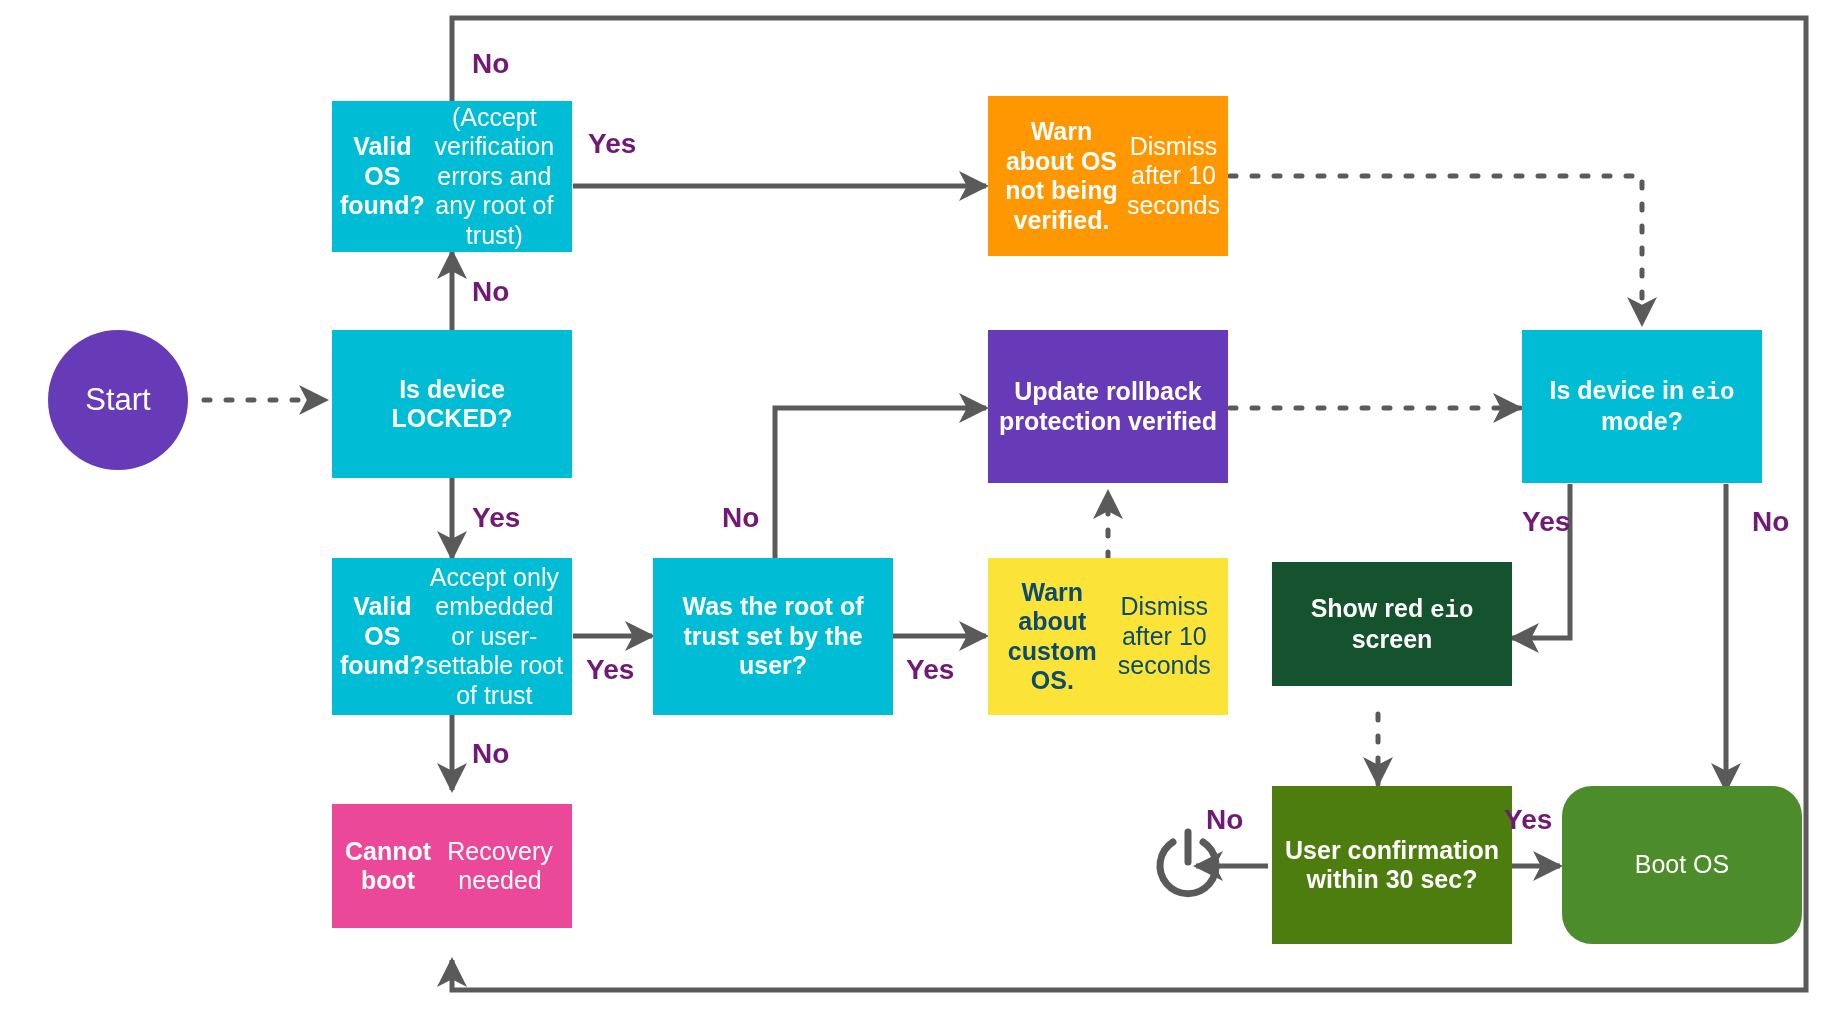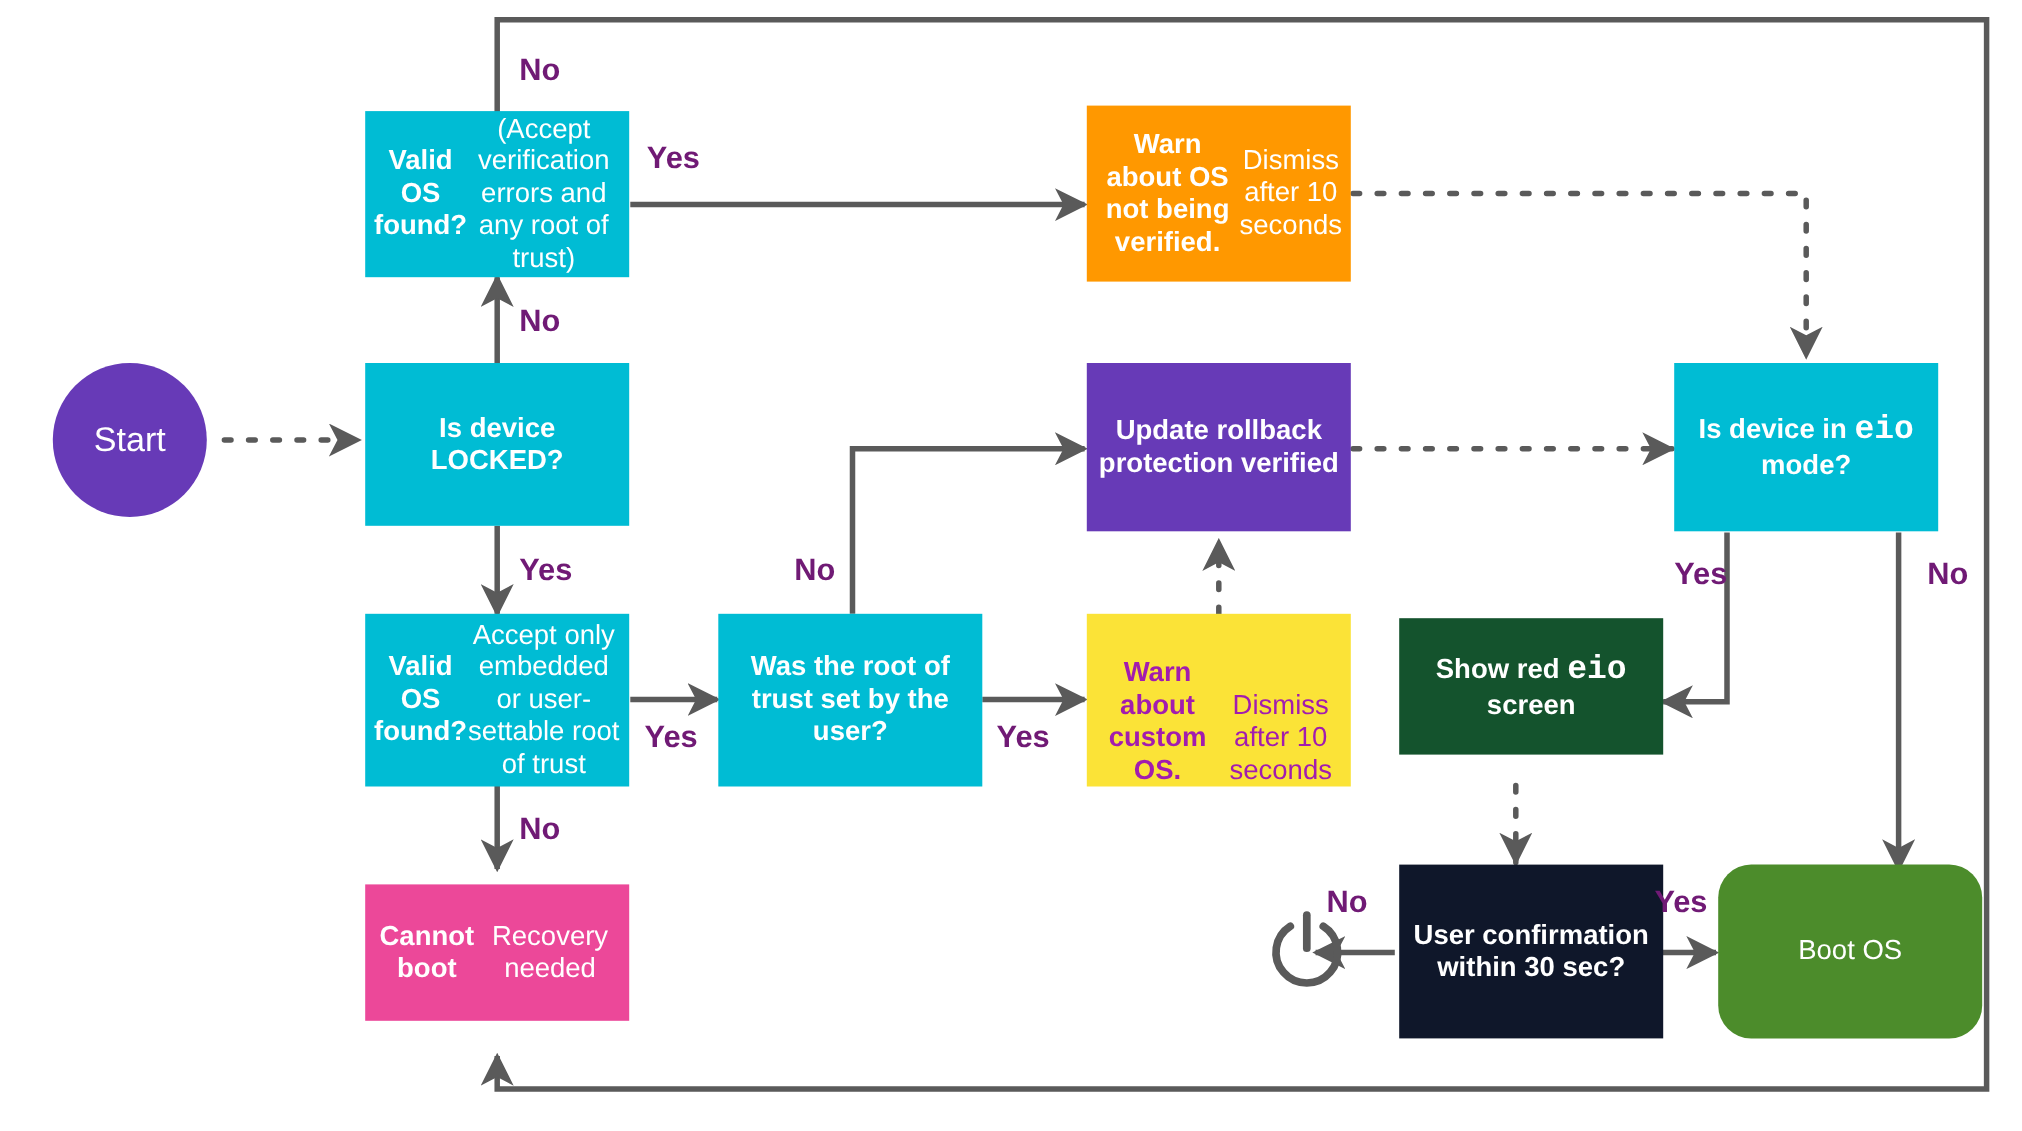--- a/index.html
+++ b/index.html
@@ -35,25 +35,25 @@
   .node .title {
     font-weight: bold;
     font-size: 25px;
   }
   .node .sub {
     font-weight: normal;
     font-size: 25px;
   }
   .node.plain .title { font-weight: normal; }
   .white-text { color: #ffffff; }
-  .dark-text { color: #a21caf; align-items: flex-end; }
+  .dark-text { color: #0c4a6e; }
   .circle {
     border-radius: 50%;
   }
-  .mono { font-family: "Liberation Mono", monospace; font-size: 30px; }
+  .mono { font-family: "Liberation Mono", monospace; font-size: 24px; }
   .edge-label {
     position: absolute;
     font-size: 28px;
     font-weight: bold;
     color: #701a75;
     white-space: nowrap;
   }
   .power-icon {
     position: absolute;
   }
@@ -158,21 +158,21 @@
       <span>Is device in </span><span class="mono">eio</span><span> mode?</span>
     </span>
   </div>
 
   <div class="node white-text" style="left:1272px; top:562px; width:240px; height:124px; background:#14532d; padding:0 8px;">
     <span class="title">
       <span>Show red </span><span class="mono">eio</span><span> screen</span>
     </span>
   </div>
 
-  <div class="node white-text" style="left:1272px; top:786px; width:240px; height:158px; background:#0f172a; padding:0 8px;">
+  <div class="node white-text" style="left:1272px; top:786px; width:240px; height:158px; background:#4d7c0f; padding:0 8px;">
     <span class="title">User confirmation within 30 sec?</span>
   </div>
 
   <div class="node plain white-text" style="left:1562px; top:786px; width:240px; height:158px; background:#4c8c2b; padding:0 8px;border-radius:30px;">
     <span class="title">Boot OS</span>
   </div>
 
   <div class="power-icon" style="left:1146px; top:822px; width:84px; height:84px;">
     <svg width="84" height="84" viewBox="0 0 84 84" xmlns="http://www.w3.org/2000/svg">
       <path d="M 27 20 A 28 28 0 1 0 57 20" fill="none" stroke="#5a5a5a" stroke-width="7" stroke-linecap="round"></path>

